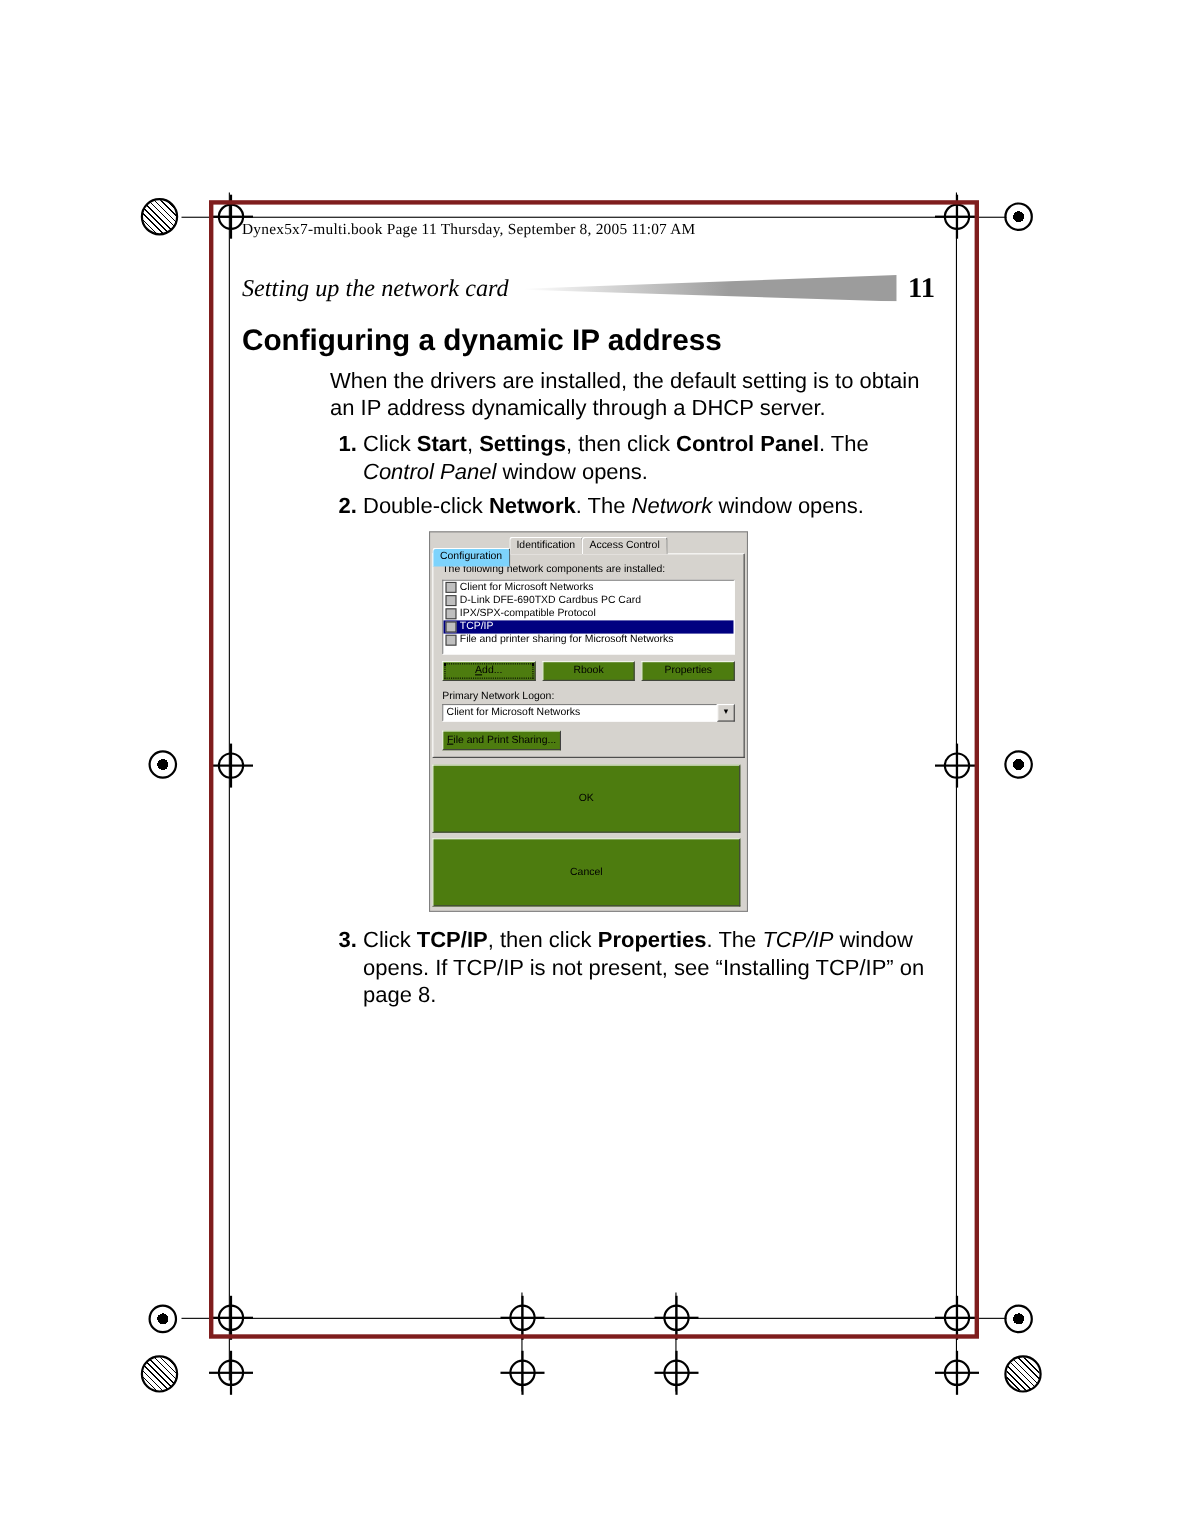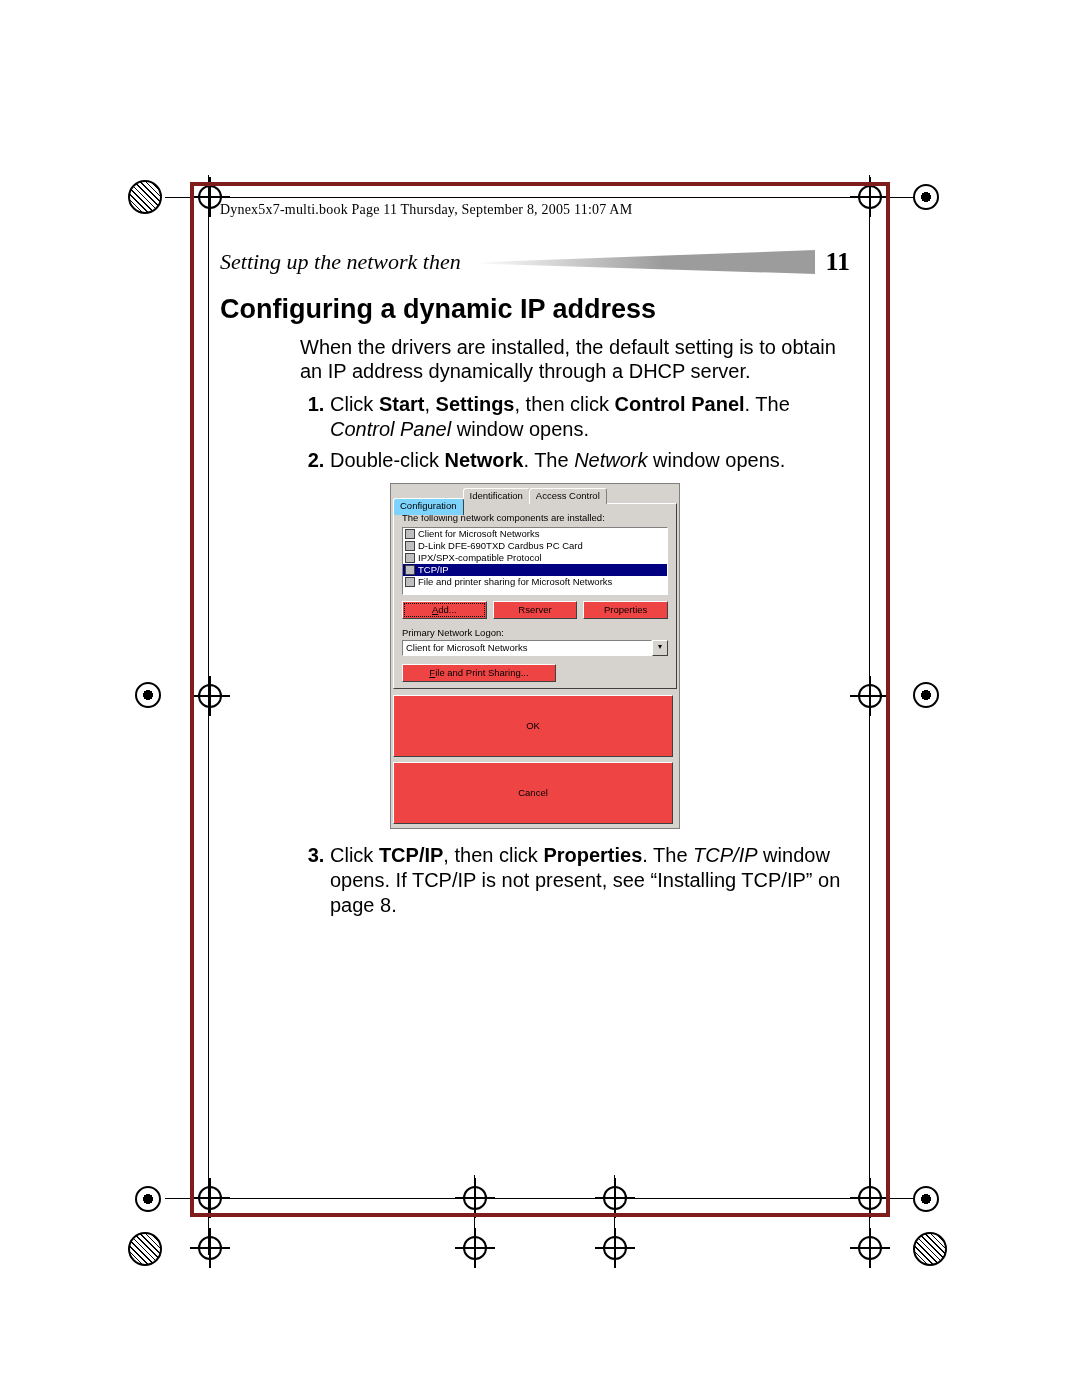--- a/index.html
+++ b/index.html
@@ -203,21 +203,21 @@
     color: #fff;
   }
   .btnrow {
     display: flex;
     gap: 6px;
     margin-bottom: 8px;
   }
   .w98btn {
     flex: 1;
     height: 18px;
-    background: #ef4444;
+    background: #4d7c0f;
     border: 1px solid;
     border-color: #fff #404040 #404040 #fff;
     font-size: 9.5px;
     font-family: inherit;
     padding: 0;
     cursor: default;
   }
   .w98btn.dashed { outline: 1px dotted #000; outline-offset: -3px; }
   .fieldlabel { margin-bottom: 2px; }
   .combobox {
@@ -354,21 +354,21 @@
 <div class="barline" style="top:175px; left:208px; width:1px; height:1080px;"></div>
 <div class="barline" style="top:175px; left:869px; width:1px; height:1080px;"></div>
 <div class="barline" style="top:1175px; left:474px; width:1px; height:90px;"></div>
 <div class="barline" style="top:1175px; left:614px; width:1px; height:90px;"></div>
 
 <div class="page-frame">
 
   <div class="book-meta">Dynex5x7-multi.book  Page 11  Thursday, September 8, 2005  11:07 AM</div>
 
   <div class="section-header">
-    <div class="section-title">Setting up the network then</div>
+    <div class="section-title">Setting up the network card</div>
     <div class="header-wedge"></div>
     <div class="page-number">11</div>
   </div>
 
   <div class="main-heading">Configuring a dynamic IP address</div>
 
   <div class="intro">When the drivers are installed, the default setting is to obtain an IP address dynamically through a DHCP server.</div>
 
 
   <ol class="steps">
@@ -413,34 +413,34 @@
           <span class="li-icon"></span>
           <span>File and printer sharing for Microsoft Networks</span>
         </div>
       </div>
 
       <div class="btnrow">
         <button class="w98btn dashed">
           <span class="underline-char">A</span><span>dd...</span>
         </button>
         <button class="w98btn">
-          R<span>server</span>
+          R<span>book</span>
         </button>
         <button class="w98btn">
           P<span>roperties</span>
         </button>
       </div>
 
       <div class="fieldlabel">Primary Network Logon:</div>
       <div class="combobox">
         <div class="combo-text">Client for Microsoft Networks</div>
         <div class="combo-arrow">▾</div>
       </div>
 
-      <button class="w98btn" style="width:154px;">
+      <button class="w98btn" style="width:108px;">
         <span class="underline-char">F</span><span>ile and Print Sharing...</span>
       </button>
 
 
     </div>
 
     <div class="dialog-footer">
       <button class="w98btn">OK</button>
       <button class="w98btn">Cancel</button>
     </div>

